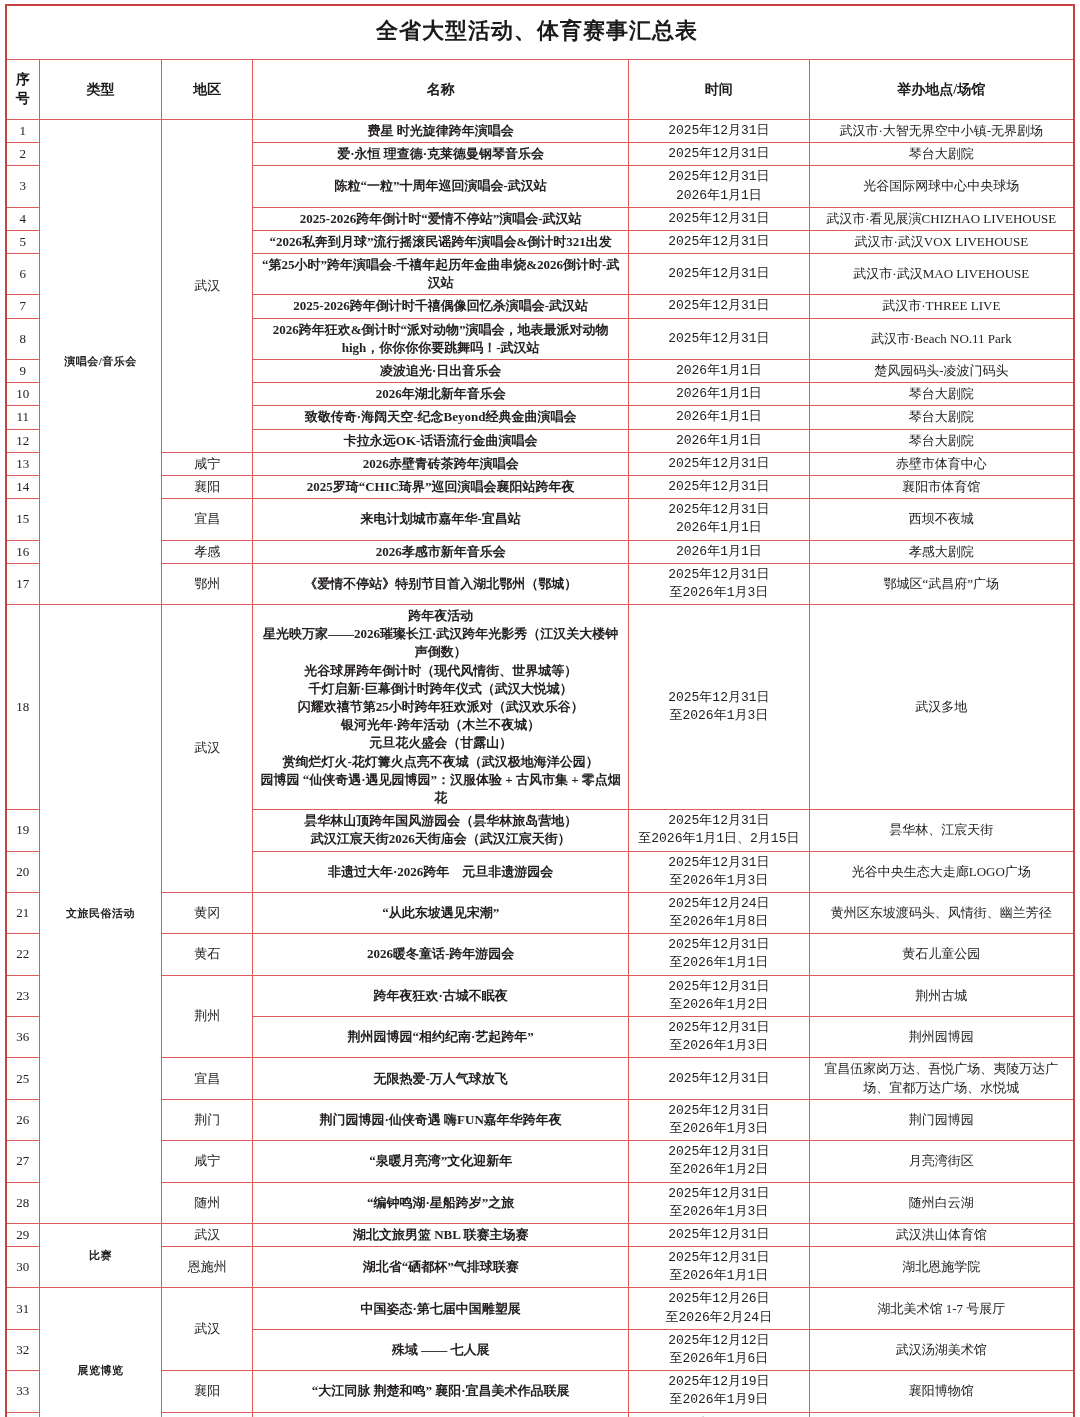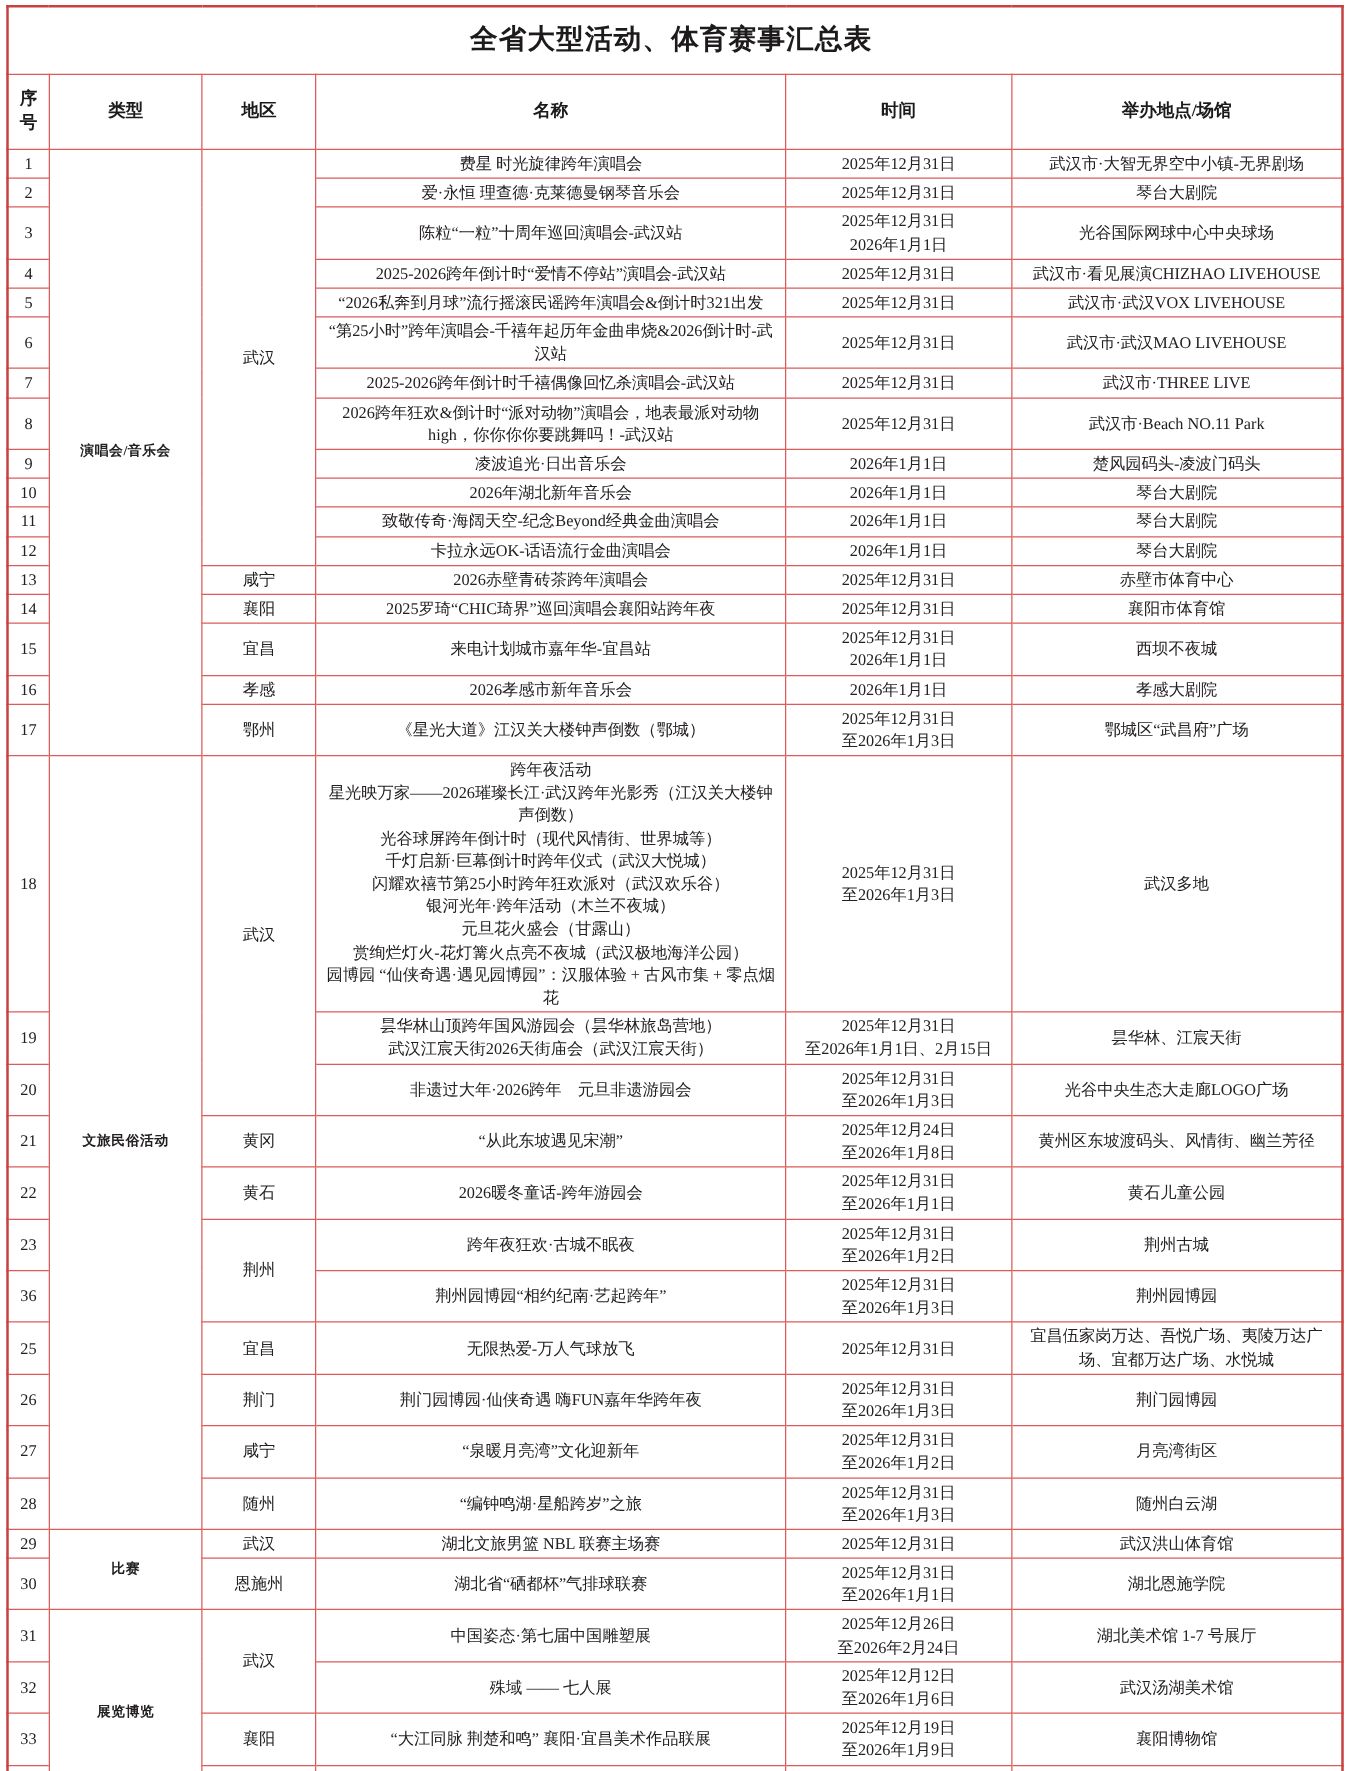--- a/index.html
+++ b/index.html
@@ -50,26 +50,28 @@
   td.type {
     font-weight: bold;
     font-size: 11px;
     letter-spacing: 0.5px;
   }
   td.no {
     padding: 2px 1px;
   }
   td.name {
     padding: 2px 6px;
+    font-weight: bold;
   }
   td.venue {
     padding: 2px 5px;
   }
   td.time {
     padding: 2px 2px;
+    font-family: Liberation Mono, monospace;
   }
 </style>
 </head>
 <body>
 
 <div class="page">
   <table class="summary">
     <colgroup>
       <col style="width:3.1%">
       <col style="width:11.5%">
@@ -192,21 +194,21 @@
         <tr>
           <td class="no">16</td>
           <td class="region">孝感</td>
           <td class="name">2026孝感市新年音乐会</td>
           <td class="time">2026年1月1日</td>
           <td class="venue">孝感大剧院</td>
         </tr>
         <tr>
           <td class="no">17</td>
           <td class="region">鄂州</td>
-          <td class="name">《星光大道》江汉关大楼钟声倒数（鄂城）</td>
+          <td class="name">《爱情不停站》特别节目首入湖北鄂州（鄂城）</td>
           <td class="time">2025年12月31日
 至2026年1月3日</td>
           <td class="venue">鄂城区“武昌府”广场</td>
         </tr>
         <tr>
           <td class="no">18</td>
           <td class="type" rowspan="11">文旅民俗活动</td>
           <td class="region" rowspan="3">武汉</td>
           <td class="name">跨年夜活动
 星光映万家——2026璀璨长江·武汉跨年光影秀（江汉关大楼钟声倒数）

